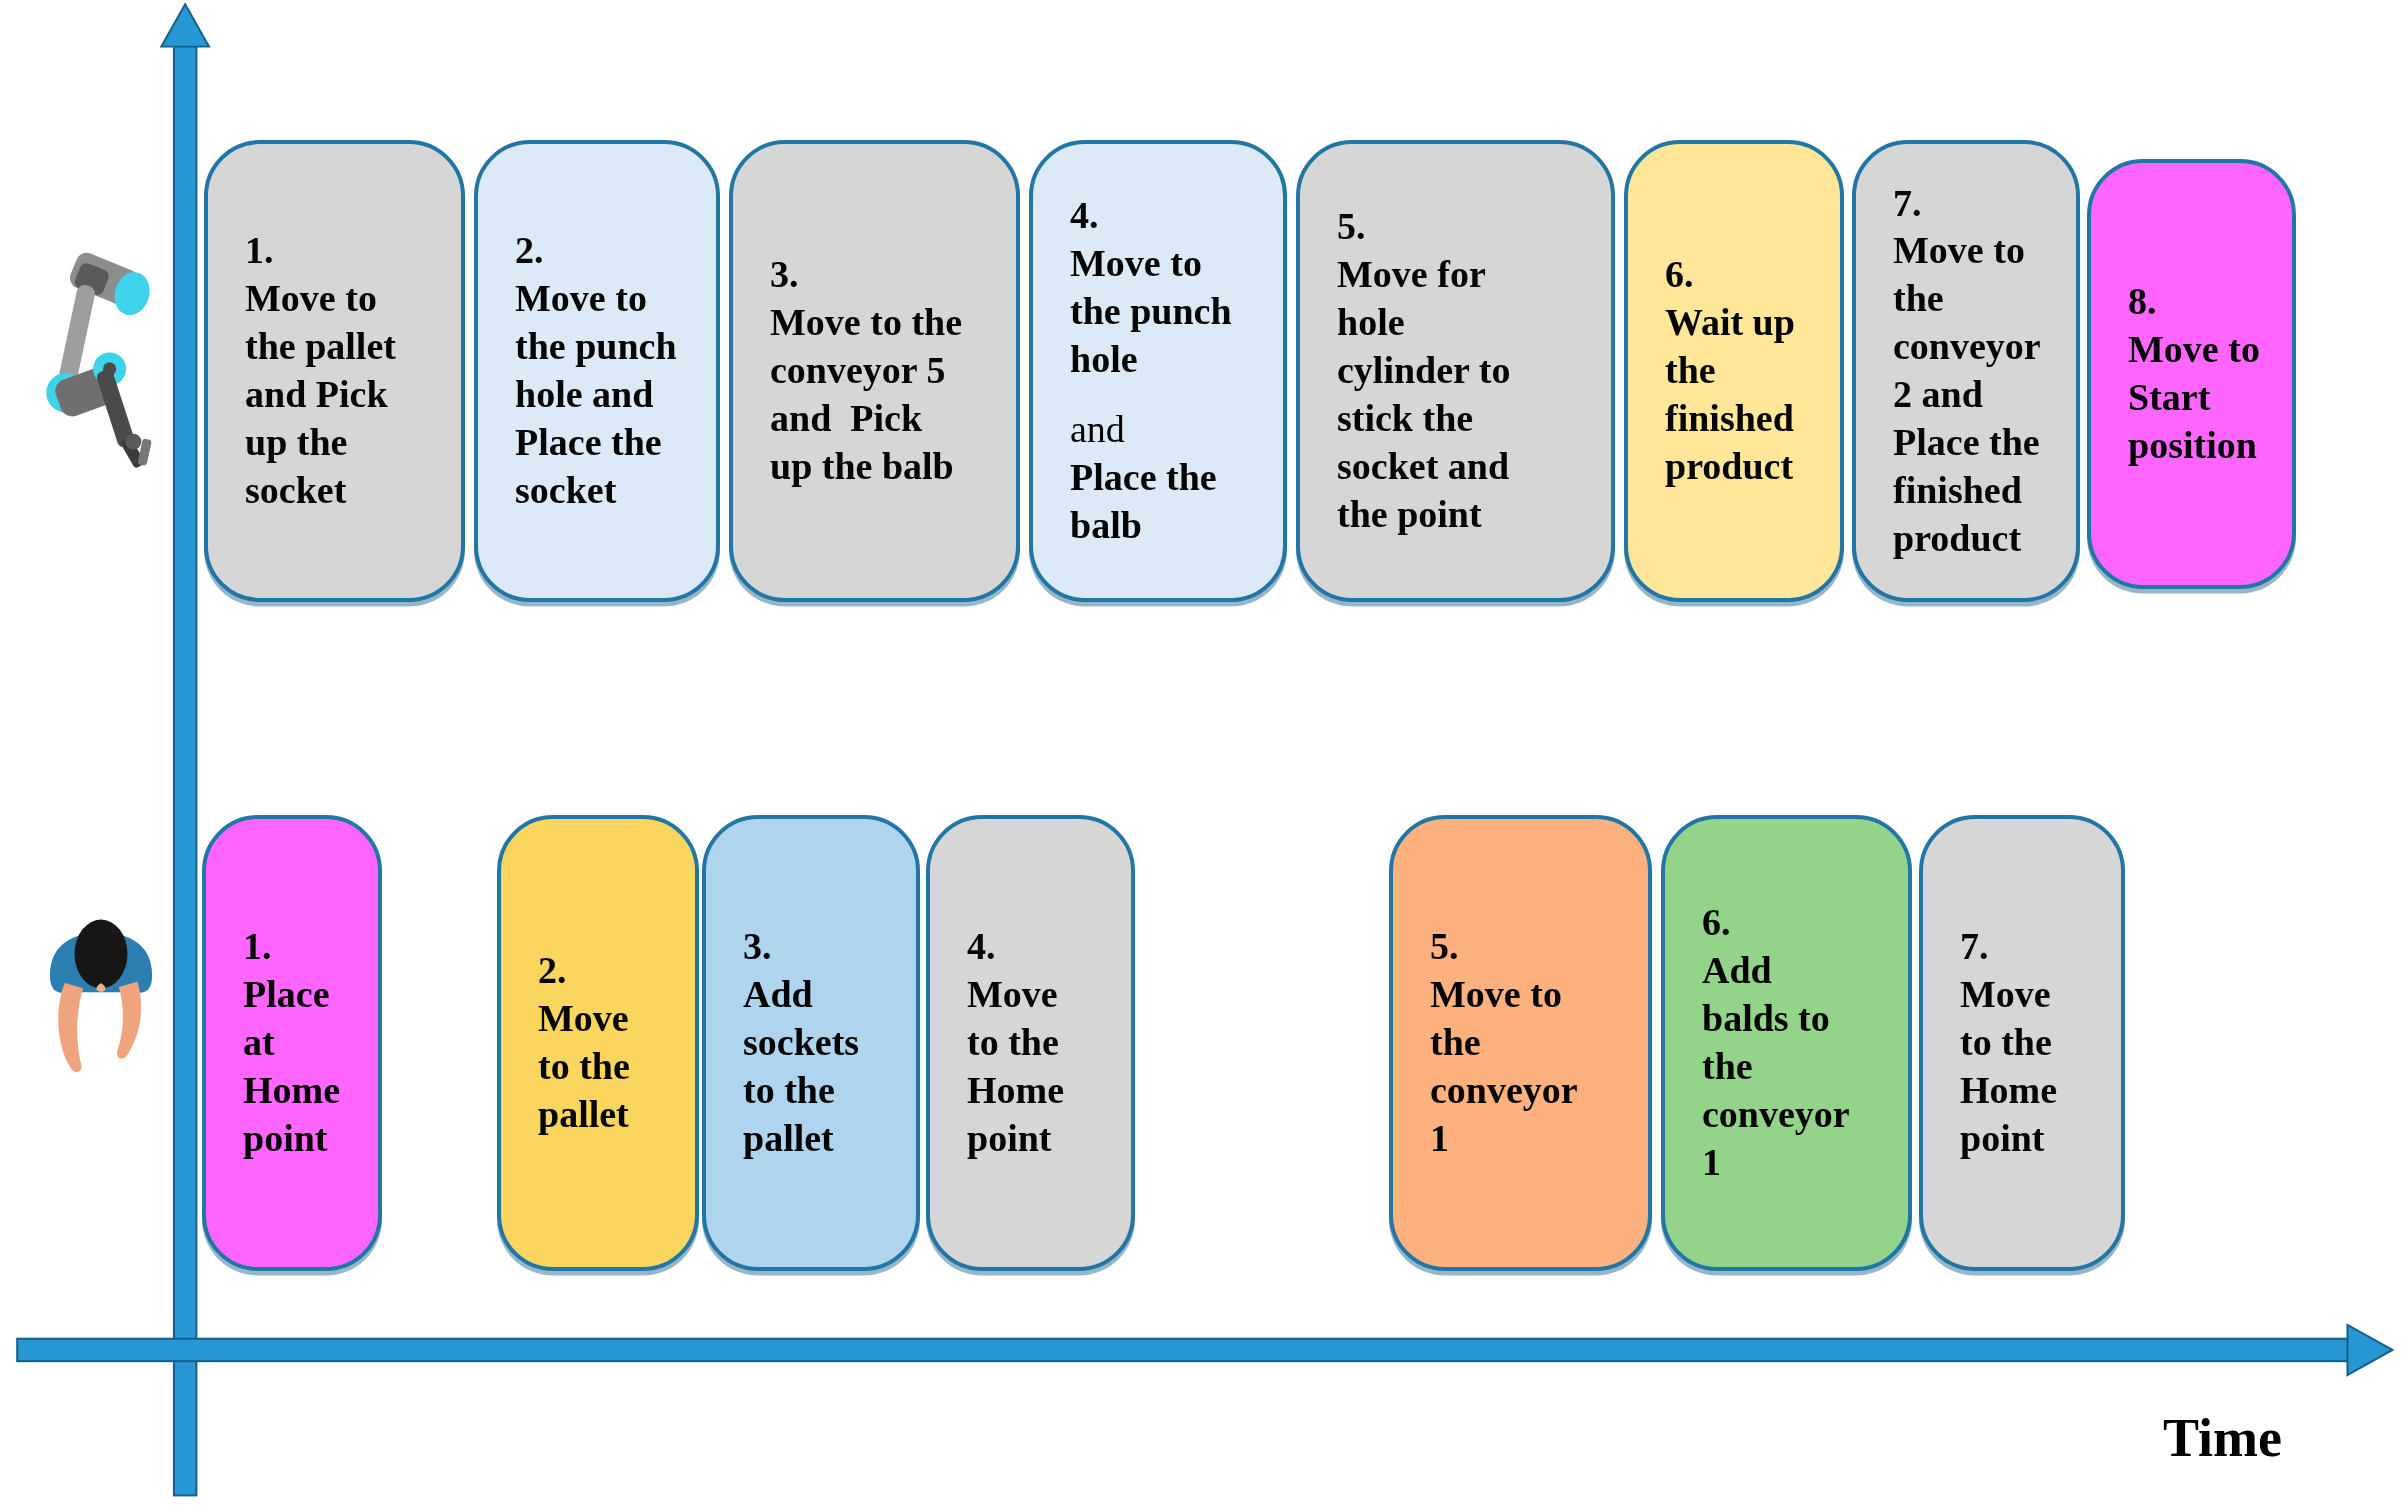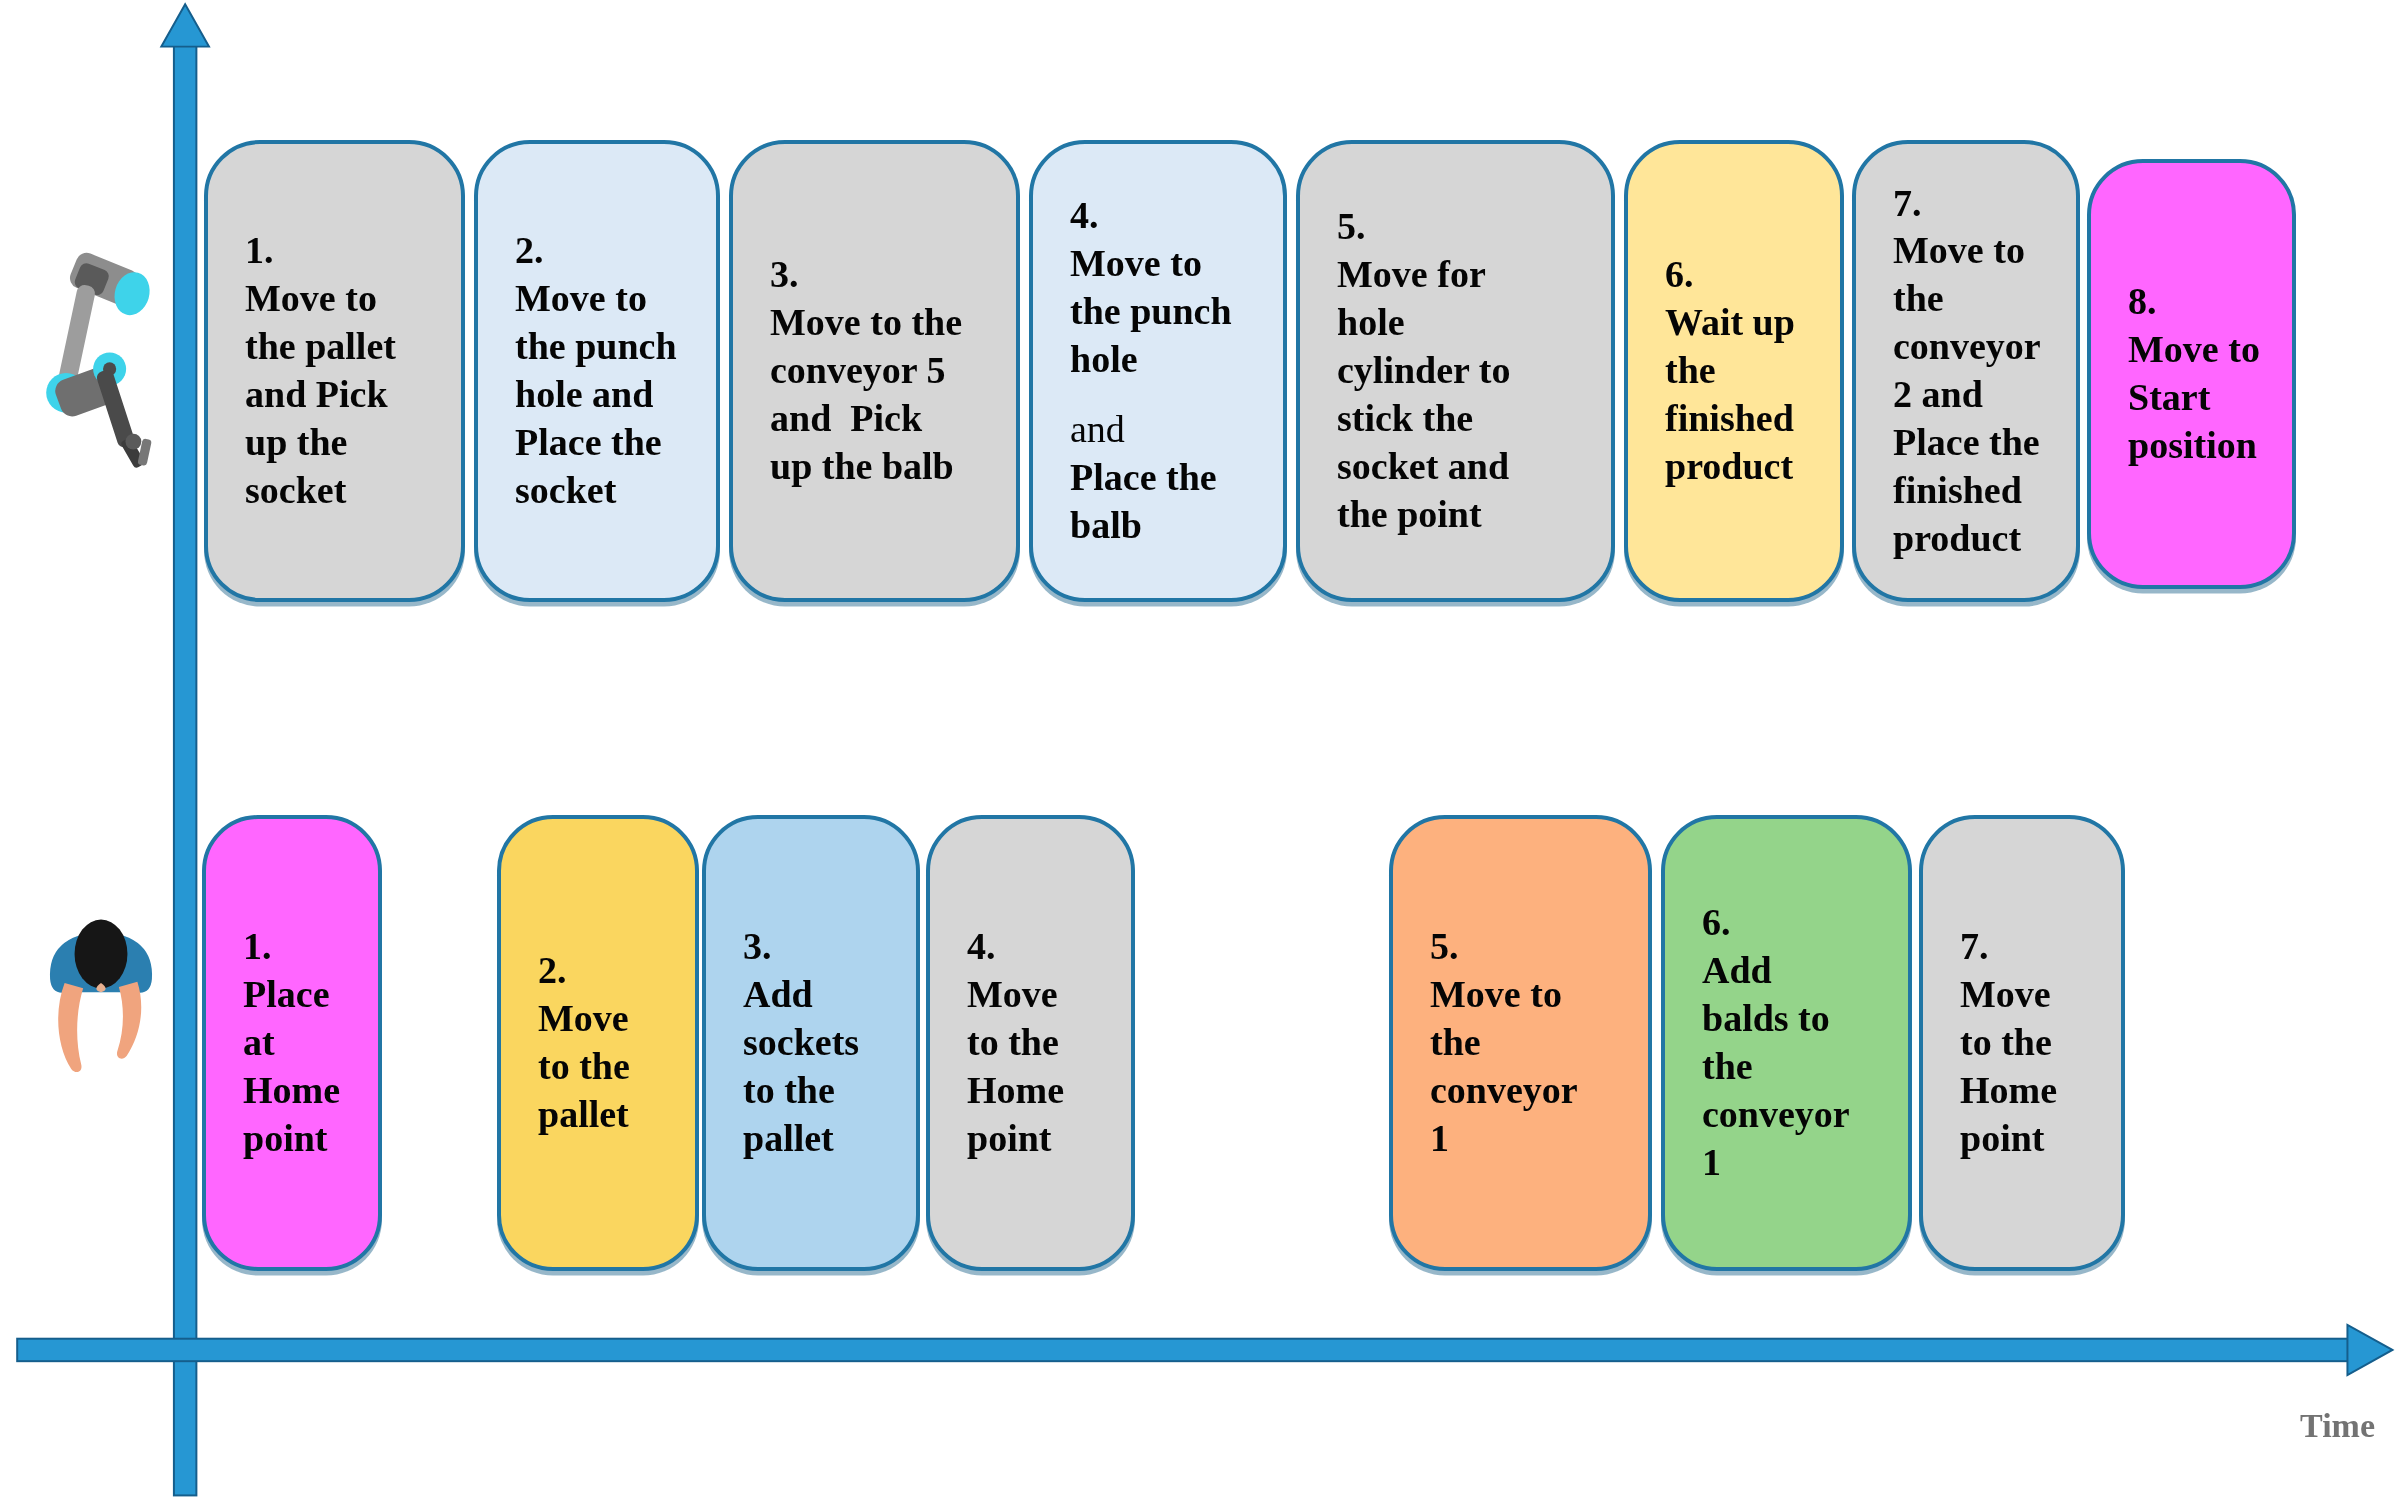--- a/index.html
+++ b/index.html
@@ -35,25 +35,25 @@
     color:#050505;
     text-align:left;
   }
   .line{white-space:pre;}
   .line.reg{font-weight:400;margin-top:23px;}
   .time-label{
     position:absolute;
     left:2163px;
     top:1407px;
     width:212px;
-    text-align:right;
+    text-align:left;
     font-family:"Liberation Serif", serif;
     font-weight:700;
-    font-size:34px;
-    color:#737373;
+    font-size:54px;
+    color:#000000;
   }
   .icon-svg{position:absolute;}
 </style>
 </head>
 <body>
 
 <div class="canvas">
 
   <svg class="axes-svg" viewBox="0 0 3631 2278">
 

